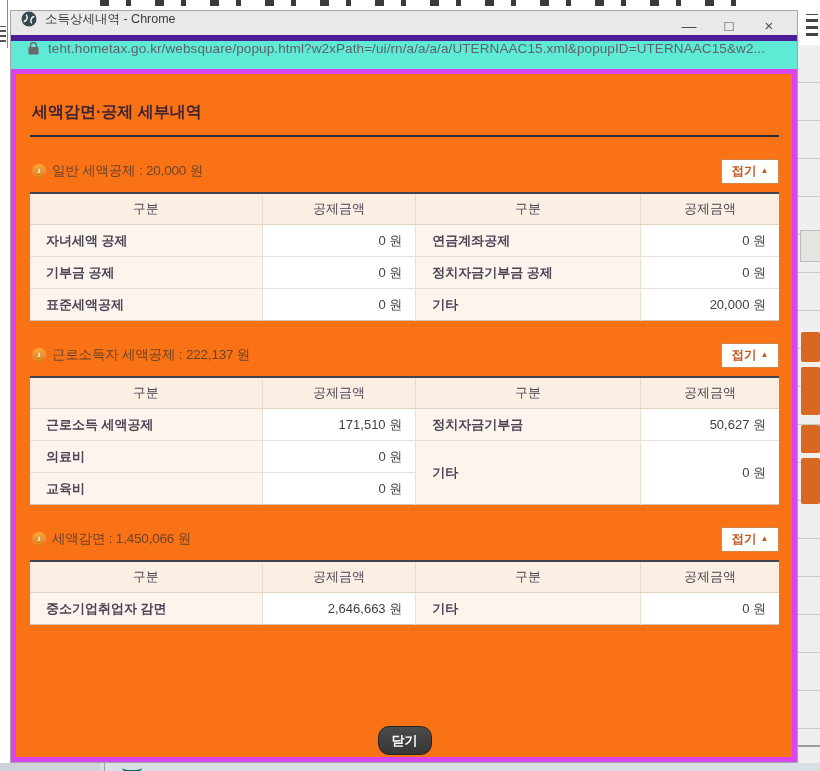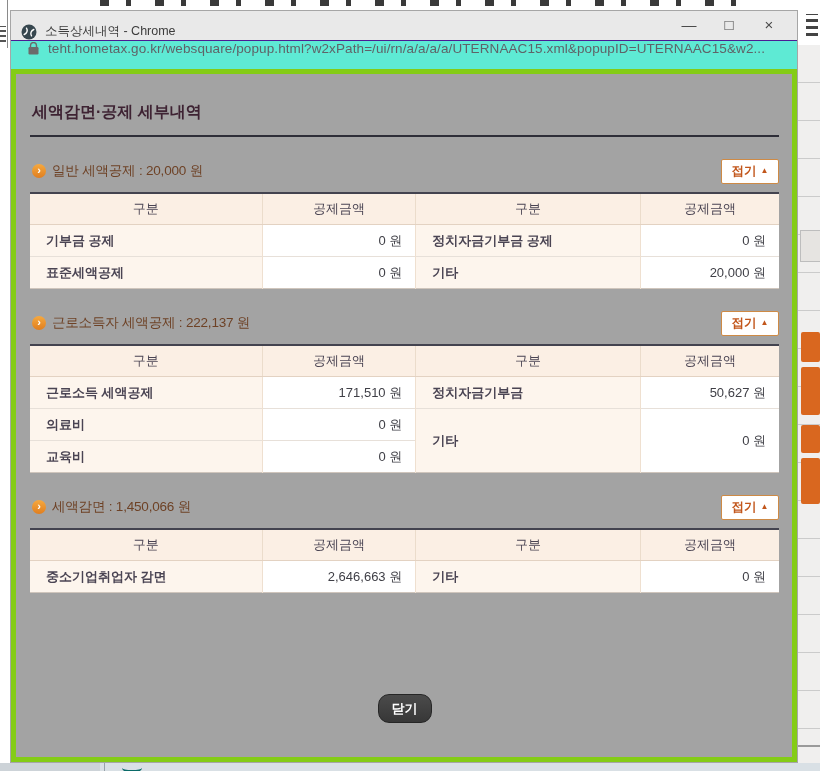--- a/index.html
+++ b/index.html
@@ -31,34 +31,34 @@
   .bg-right .darkline{position:absolute;left:0;top:700px;width:22px;height:2px;background:#9a9a9a;}
   .bg-bottom{position:absolute;left:0;top:763px;width:820px;height:8px;background:#D9E0E5;}
   .bg-bottom .seg{position:absolute;left:0;top:0;width:100px;height:8px;background:#CDD3D8;}
   .bg-bottom .vline{position:absolute;left:104px;top:0;width:1px;height:8px;background:#98A2A9;}
   .bg-bottom .arc{position:absolute;left:122px;top:0px;width:20px;height:7px;
     border-bottom:3px solid #0A6A68;border-radius:0 0 50% 50%;}
 
   
   .chrome-popup{position:absolute;left:10px;top:10px;width:788px;height:753px;
     border:1px solid #A6A6A6;box-sizing:border-box;background:#fff;}
-  .titlebar{height:30px;background:#E9E9E9;display:flex;align-items:flex-end;
-    padding:0 8px 0 10px;box-sizing:border-box;border-bottom:1px solid #4c1d95;}
+  .titlebar{height:30px;background:#E9E9E9;display:flex;align-items:flex-start;
+    padding:0 8px 0 10px;box-sizing:border-box;border-bottom:6px solid #4c1d95;}
   .favicon{width:16px;height:16px;margin-right:8px;flex:0 0 auto;}
   .win-title{font-size:12.5px;color:#3c3c3c;flex:1 1 auto;white-space:nowrap;overflow:hidden;}
   .win-controls{display:flex;align-items:center;gap:0;}
   .win-controls span{width:40px;text-align:center;font-size:15px;color:#4a4a4a;cursor:default;
     line-height:30px;}
   .urlbar{height:28px;background:#5eead4;display:flex;align-items:center;padding:0 10px 14px 17px;
     box-sizing:border-box;}
   .lock-icon{margin-right:9px;flex:0 0 auto;display:flex;}
   .url-text{font-size:13.5px;color:#5F6368;white-space:nowrap;overflow:hidden;letter-spacing:0.1px;}
 
   
-  .viewport{height:693px;border:5px solid #84cc16;box-sizing:border-box;background:#a3a3a3;
+  .viewport{height:693px;border:5px solid #d946ef;box-sizing:border-box;background:#f97316;
     overflow:hidden;}
   .inner{padding:14px 13px 0 14px;}
 
   .page-title{font-size:16px;font-weight:bold;color:#3E2333;margin:14px 0 12px 2px;}
   .title-rule{height:2px;background:#2E2E38;}
 
   .section{margin-top:21px;}
   .sec-head{display:flex;align-items:center;height:26px;}
   .bullet-icon{width:14px;height:14px;border-radius:50%;flex:0 0 auto;
     background:linear-gradient(#F6A93F,#E07E1F);color:#fff;font-weight:bold;font-size:11px;
@@ -168,20 +168,26 @@
             <thead>
               <tr>
                 <th>구분</th>
                 <th>공제금액</th>
                 <th>구분</th>
                 <th>공제금액</th>
               </tr>
             </thead>
             <tbody>
               <tr>
+                <td class="label">자녀세액 공제</td>
+                <td class="amount">0 원</td>
+                <td class="label">연금계좌공제</td>
+                <td class="amount">0 원</td>
+              </tr>
+              <tr>
                 <td class="label">기부금 공제</td>
                 <td class="amount">0 원</td>
                 <td class="label">정치자금기부금 공제</td>
                 <td class="amount">0 원</td>
               </tr>
               <tr>
                 <td class="label">표준세액공제</td>
                 <td class="amount">0 원</td>
                 <td class="label">기타</td>
                 <td class="amount">20,000 원</td>

